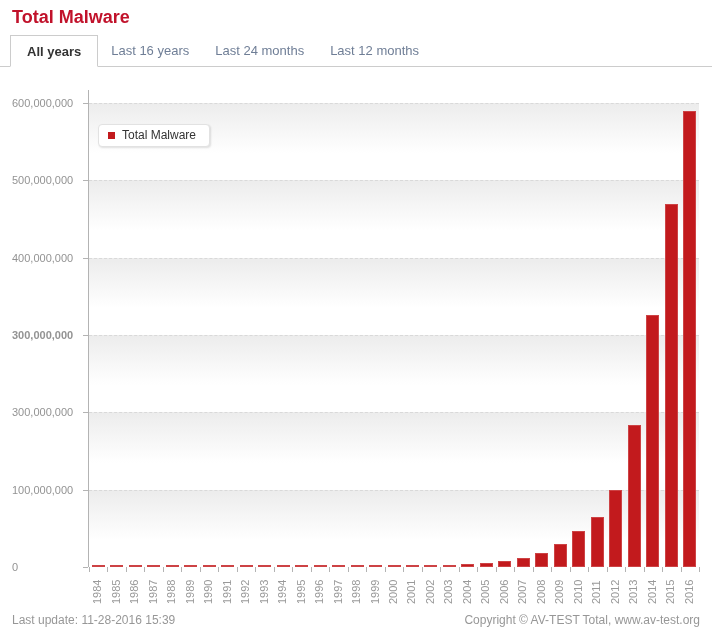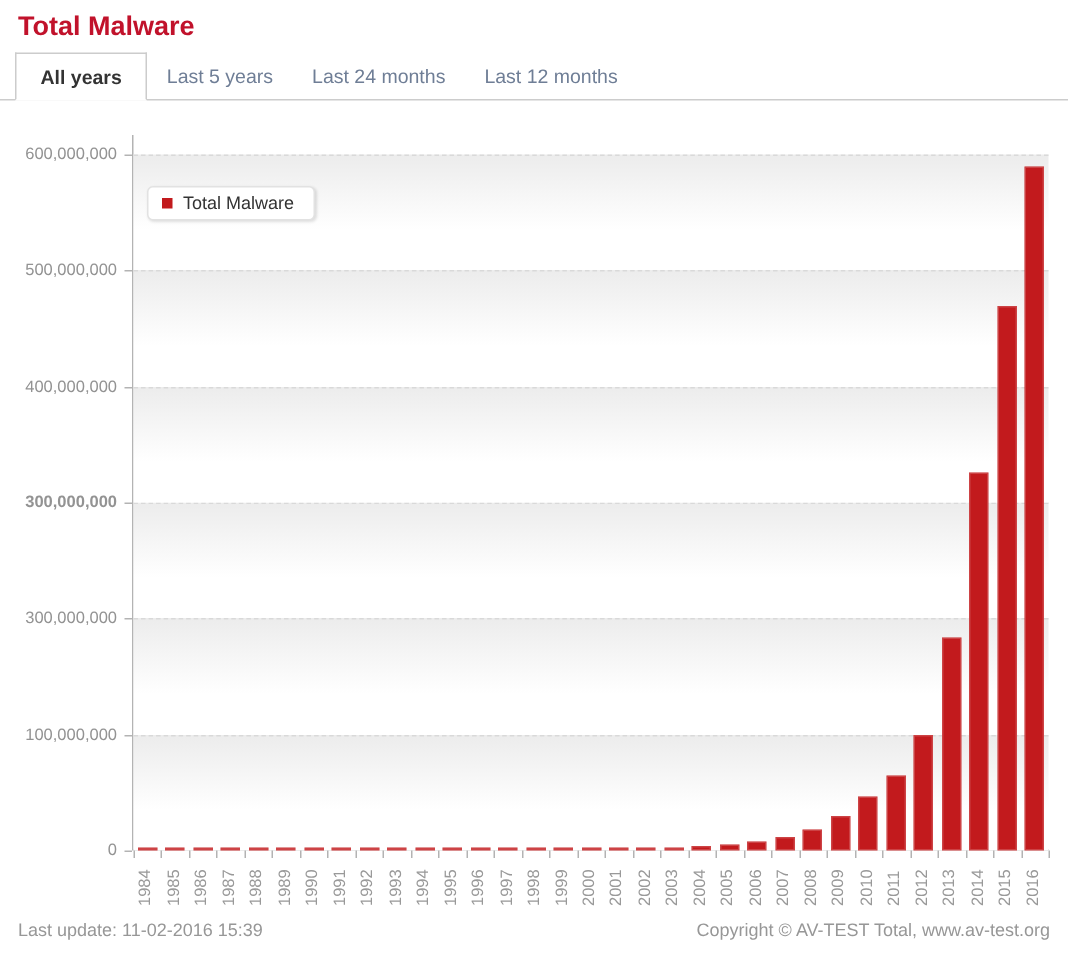--- a/index.html
+++ b/index.html
@@ -19,21 +19,21 @@
 
   
   .chart { position:absolute; top:86px; left:0; width:712px; height:526px; }
   .plot { position:absolute; left:88px; top:4px; width:610px; height:477px;
           border-left:1px solid #b3b3b3; overflow:visible; }
   .band { position:absolute; left:0; width:610px; background:linear-gradient(#ececec, #ffffff 65%); }
   .gridline { position:absolute; left:0; width:610px; height:0; border-top:1px dashed #d9d9d9; }
   .axis-x { position:absolute; left:0; top:476px; width:610px; height:1px; background:#b3b3b3; }
   .bar { position:absolute; width:13px; background:#c21a1d; box-shadow:inset 0 0 0 1px rgba(255,255,255,0.18); cursor:pointer; }
   .ytick { position:absolute; width:5px; height:1px; background:#b3b3b3; left:83px; }
-  .ylabel { position:absolute; left:0; width:78px; text-align:right; font-size:11px; color:#939393; }
+  .ylabel { position:absolute; left:12px; width:78px; text-align:left; font-size:11px; color:#939393; }
   .xtick { position:absolute; top:477px; width:1px; height:5px; background:#b3b3b3; }
   .xlabel { position:absolute; top:484px; height:30px; writing-mode:vertical-rl;
             transform:rotate(180deg); font-size:11px; color:#999999; letter-spacing:0; }
 
   
   .legend { position:absolute; left:98px; top:38px; background:#ffffff; border:1px solid #e2e2e2;
             border-radius:4px; padding:3px 13px 4px 9px; box-shadow:1px 1px 2px rgba(0,0,0,0.12);
             display:flex; align-items:center; cursor:pointer; z-index:5; }
   .legend-marker { width:7px; height:7px; background:#c21a1d; display:inline-block; margin-right:7px; }
   .legend-text { font-size:12px; color:#333333; }
@@ -44,21 +44,21 @@
 </style>
 </head>
 <body>
 
 <div class="page">
 
   <div class="page-title">Total Malware</div>
 
   <div class="tabbar">
       <div class="tab active">All years</div>
-      <div class="tab">Last 5 years</div>
+      <div class="tab">Last 16 years</div>
       <div class="tab">Last 24 months</div>
       <div class="tab">Last 12 months</div>
     </div>
 
   <div class="chart">
     <div class="legend">
       <span class="legend-marker"></span>
       <span class="legend-text">Total Malware</span>
     </div>
     <div class="plot">
@@ -186,17 +186,17 @@
       <div class="ytick" style="top: 249px;"></div>
       <div class="ylabel" style="top: 165.667px;">400,000,000</div>
       <div class="ytick" style="top: 171.667px;"></div>
       <div class="ylabel" style="top: 88.3333px;">500,000,000</div>
       <div class="ytick" style="top: 94.3333px;"></div>
       <div class="ylabel" style="top: 11px;">600,000,000</div>
       <div class="ytick" style="top: 17px;"></div>
     </div>
 
   <div class="footer">
-    <span>Last update: 11-02-2016 15:39</span>
+    <span>Last update: 11-28-2016 15:39</span>
     <span>Copyright © AV-TEST Total, www.av-test.org</span>
   </div>
 
 </div>
 
 </body></html>

